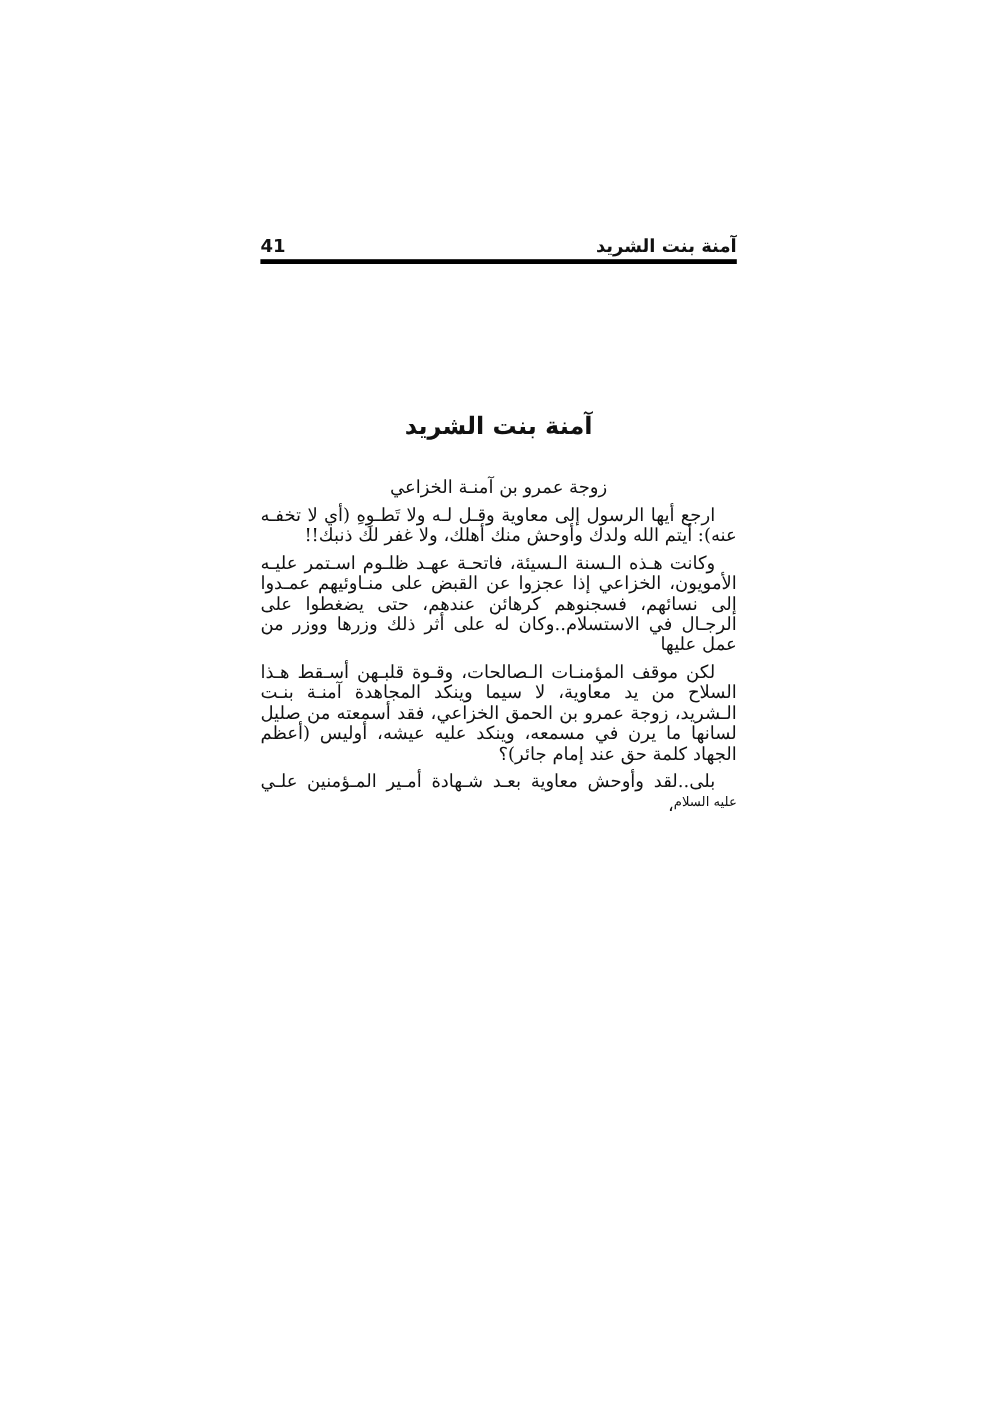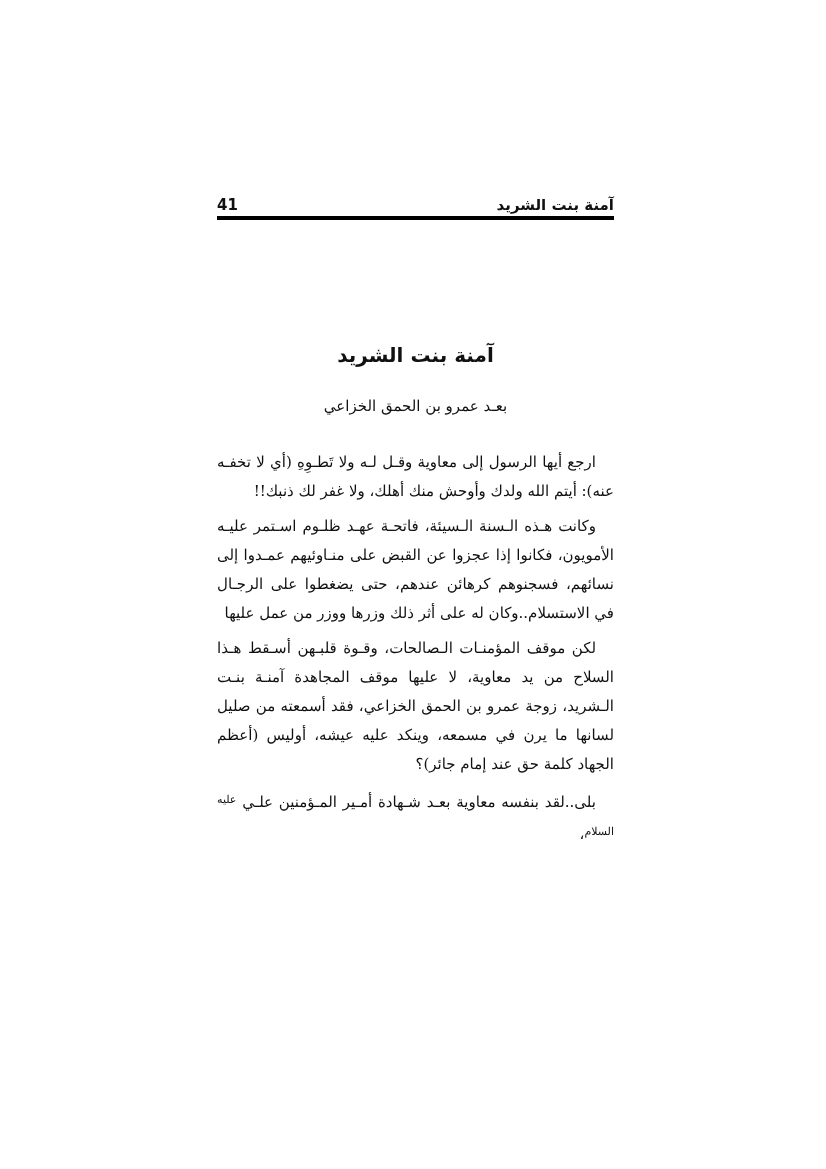--- a/index.html
+++ b/index.html
@@ -65,22 +65,21 @@
       text-align: center;
       font-size: 15px;
       line-height: 26px;
     }
     .body-text {
       position: absolute;
       top: 421px;
       left: 0;
       right: 0;
       font-size: 15px;
-      line-height: 29px;
-      margin-top: 27px;
+      line-height: 17px;
     }
     .para {
       margin: 0 0 6px 0;
       text-align: justify;
       text-indent: 18px;
     }
     .honorific {
       font-size: 11px;
       vertical-align: 4px;
     }
@@ -89,24 +88,24 @@
 <body>
 
 <div class="page">
   <div class="running-header">
     <span class="header-title">آمنة بنت الشريد</span>
     <span class="page-number">41</span>
   </div>
   <div class="header-rule"></div>
 
   <div class="chapter-title">آمنة بنت الشريد</div>
-  <div class="subtitle">بعـد عمرو بن الحمق الخزاعي</div>
+  <div class="subtitle">زوجة عمرو بن آمنـة الخزاعي</div>
 
   <div class="body-text">
     <p class="para">ارجع أيها الرسول إلى معاوية وقـل لـه ولا تَطـوِهِ (أي لا تخفـه عنه): أيتم الله ولدك وأوحش منك أهلك، ولا غفر لك ذنبك!!</p>
-    <p class="para">وكانت هـذه الـسنة الـسيئة، فاتحـة عهـد ظلـوم اسـتمر عليـه الأمويون، فكانوا إذا عجزوا عن القبض على منـاوئيهم عمـدوا إلى نسائهم، فسجنوهم كرهائن عندهم، حتى يضغطوا على الرجـال في الاستسلام..وكان له على أثر ذلك وزرها ووزر من عمل عليها</p>
-    <p class="para">لكن موقف المؤمنـات الـصالحات، وقـوة قلبـهن أسـقط هـذا السلاح من يد معاوية، لا عليها موقف المجاهدة آمنـة بنـت الـشريد، زوجة عمرو بن الحمق الخزاعي، فقد أسمعته من صليل لسانها ما يرن في مسمعه، وينكد عليه عيشه، أوليس (أعظم الجهاد كلمة حق عند إمام جائر)؟</p>
+    <p class="para">وكانت هـذه الـسنة الـسيئة، فاتحـة عهـد ظلـوم اسـتمر عليـه الأمويون، الخزاعي إذا عجزوا عن القبض على منـاوئيهم عمـدوا إلى نسائهم، فسجنوهم كرهائن عندهم، حتى يضغطوا على الرجـال في الاستسلام..وكان له على أثر ذلك وزرها ووزر من عمل عليها</p>
+    <p class="para">لكن موقف المؤمنـات الـصالحات، وقـوة قلبـهن أسـقط هـذا السلاح من يد معاوية، لا سيما وينكد المجاهدة آمنـة بنـت الـشريد، زوجة عمرو بن الحمق الخزاعي، فقد أسمعته من صليل لسانها ما يرن في مسمعه، وينكد عليه عيشه، أوليس (أعظم الجهاد كلمة حق عند إمام جائر)؟</p>
     <p class="para">
-      <span>بلى..لقد بنفسه معاوية بعـد شـهادة أمـير المـؤمنين علـي</span>
+      <span>بلى..لقد وأوحش معاوية بعـد شـهادة أمـير المـؤمنين علـي</span>
       <span class="honorific">عليه السلام</span><span>،</span>
     </p>
   </div>
 </div>
 
 </body></html>

